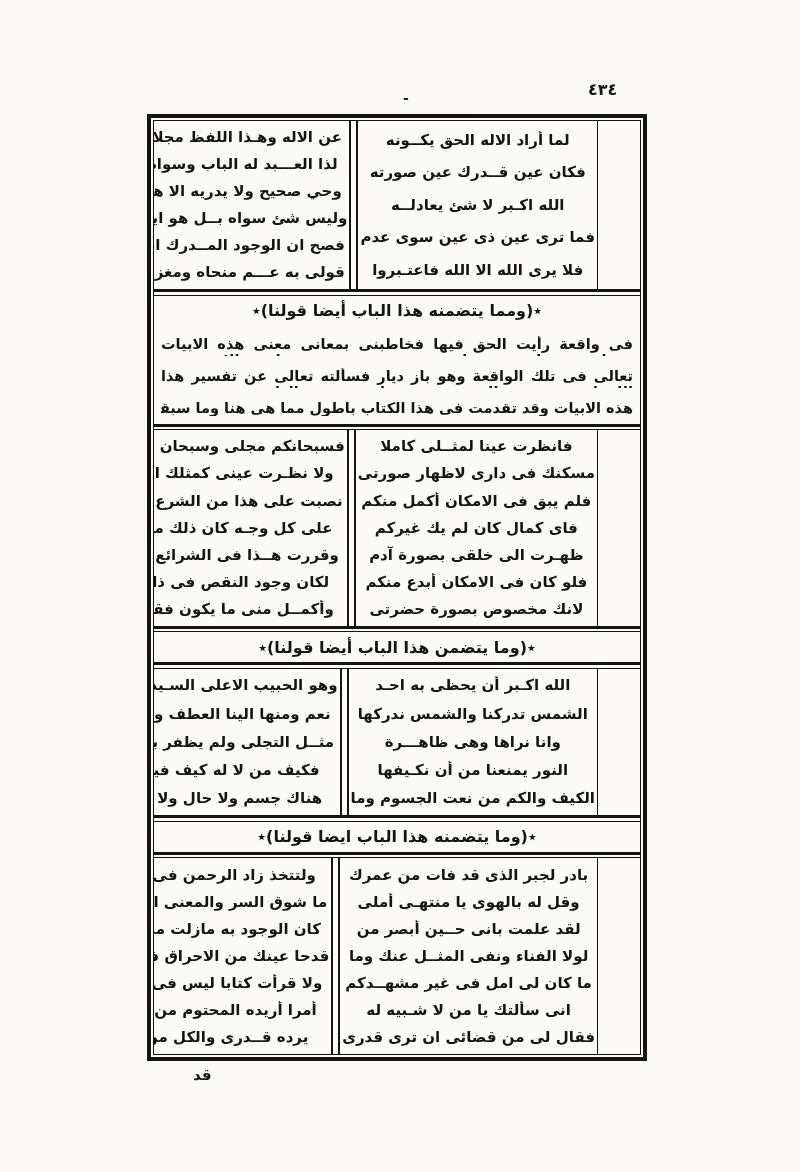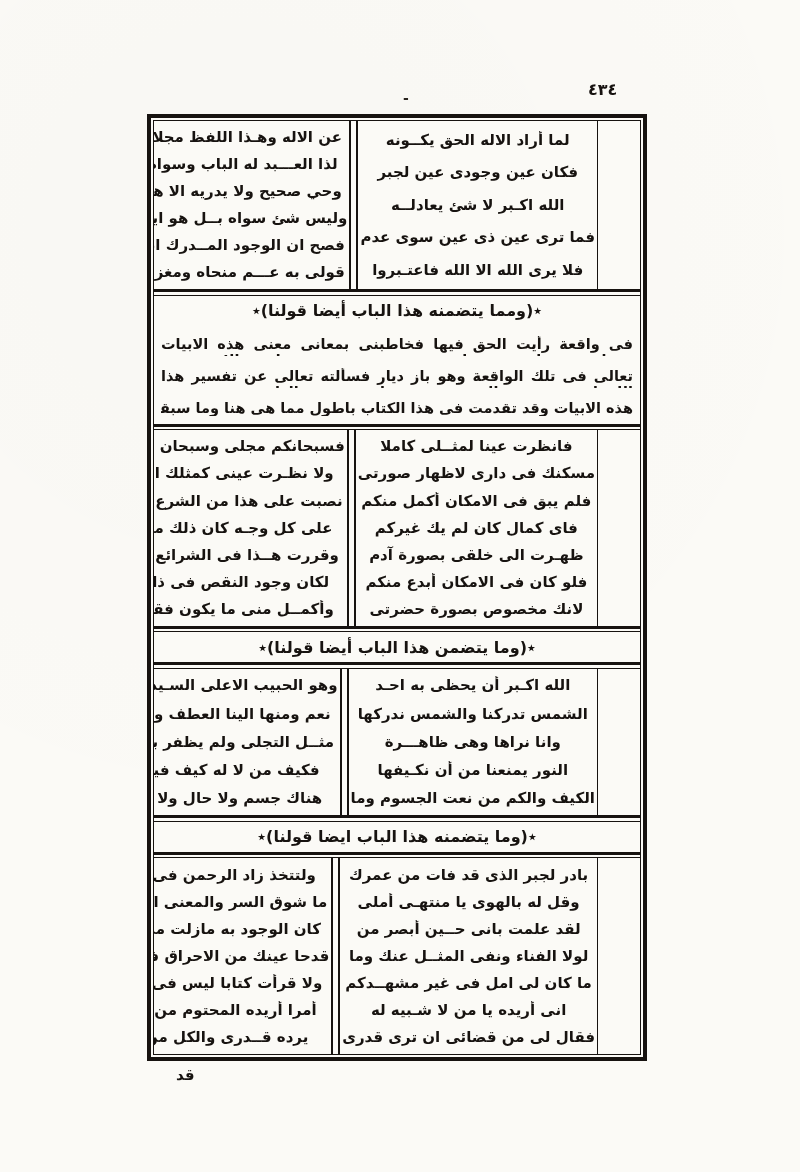--- a/index.html
+++ b/index.html
@@ -84,40 +84,40 @@
     border-left:1.8px solid #171310;
   }
   .verse{
     font-size:15px;font-weight:bold;
     text-align:center;
     white-space:nowrap;
     overflow:hidden;
     line-height:1.25;
   }
   .catchword{
-    position:absolute;top:1066px;left:176px;
+    position:absolute;top:1066px;left:193px;
     font-size:15px;font-weight:bold;
   }
 </style>
 </head>
 <body>
 
 <div class="sheet"></div>
 
 <div class="page-number">٤٣٤</div>
 <div class="stray-mark">-</div>
 
 <div class="frame">
   <div class="frame-inner">
 
     <div class="poem p6">
       <div class="gutter"></div>
       <div class="vcol">
         <div class="verse">لما أراد الاله الحق يكــونه</div>
-        <div class="verse">فكان عين وجودى عين لجبر</div>
+        <div class="verse">فكان عين قــدرك عين صورته</div>
         <div class="verse">الله اكـبر لا شئ يعادلــه</div>
         <div class="verse">فما ترى عين ذى عين سوى عدم</div>
         <div class="verse">فلا يرى الله الا الله فاعتـبروا</div>
       </div>
       <div class="mid-divider"></div>
       <div class="vcol left">
         <div class="verse">عن الاله وهـذا اللفظ مجلاه</div>
         <div class="verse">لذا العـــبد له الباب وسواه</div>
         <div class="verse">وحي صحيح ولا يدريه الا هو</div>
         <div class="verse">وليس شئ سواه بــل هو اياه</div>
@@ -192,21 +192,21 @@
     <div class="hrule"></div>
 
     <div class="poem p7">
       <div class="gutter"></div>
       <div class="vcol">
         <div class="verse">بادر لجبر الذى قد فات من عمرك</div>
         <div class="verse">وقل له بالهوى يا منتهـى أملى</div>
         <div class="verse">لقد علمت بانى حــين أبصر من</div>
         <div class="verse">لولا الفناء ونفى المثــل عنك وما</div>
         <div class="verse">ما كان لى امل فى غير مشهــدكم</div>
-        <div class="verse">انى أريده يا من لا شـبيه له</div>
+        <div class="verse">انى سألتك يا من لا شـبيه له</div>
         <div class="verse">فقال لى من قضائى ان ترى قدرى</div>
       </div>
       <div class="mid-divider"></div>
       <div class="vcol left">
         <div class="verse">ولتتخذ زاد الرحمن فى سفرك</div>
         <div class="verse">ما شوق السر والمعنى الى خبرك</div>
         <div class="verse">كان الوجود به مازلت من نظرك</div>
         <div class="verse">قدحا عينك من الاحراق فى بصرك</div>
         <div class="verse">ولا قرأت كتابا ليس فى ســيرك</div>
         <div class="verse">أمرا أريده المحتوم من قــدرك</div>

